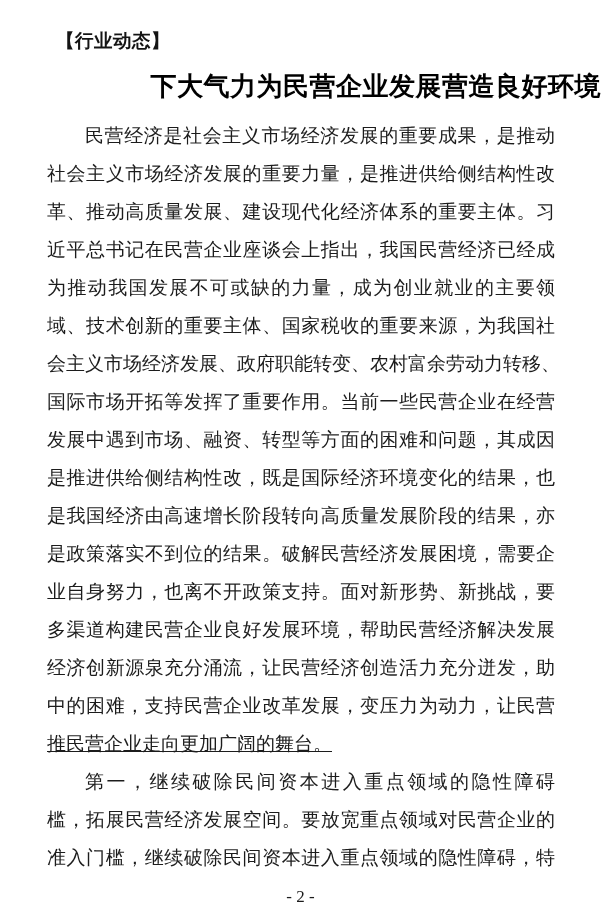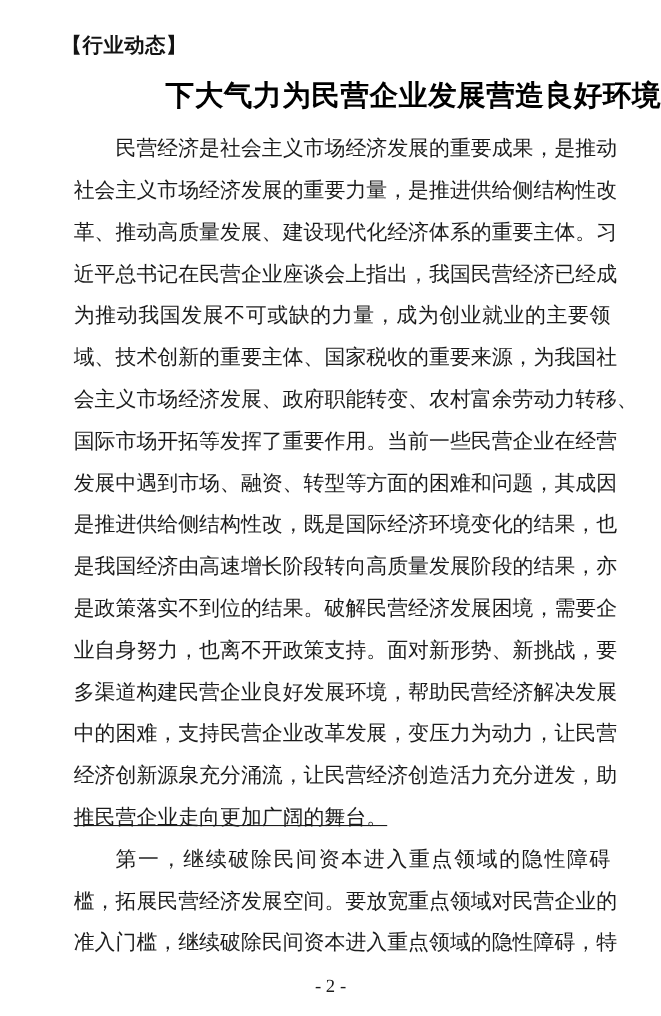--- a/index.html
+++ b/index.html
@@ -50,21 +50,20 @@
     font-size: 19px;
     line-height: 38px;
     color: #1c1c1c;
   }
   .doc-body .line {
     height: 38px;
     white-space: nowrap;
     text-align: justify;
     text-align-last: justify;
     text-justify: inter-character;
-    margin-left: 20px;
   }
   .doc-body .line.first-line {
     text-indent: 2em;
   }
   .doc-body .line.para-end {
     text-align: center;
     text-align-last: left;
     text-decoration: underline;
   }
   .page-number {
@@ -95,22 +94,22 @@
       <div class="line">为推动我国发展不可或缺的力量，成为创业就业的主要领</div>
       <div class="line">域、技术创新的重要主体、国家税收的重要来源，为我国社</div>
       <div class="line">会主义市场经济发展、政府职能转变、农村富余劳动力转移、</div>
       <div class="line">国际市场开拓等发挥了重要作用。当前一些民营企业在经营</div>
       <div class="line">发展中遇到市场、融资、转型等方面的困难和问题，其成因</div>
       <div class="line">是推进供给侧结构性改，既是国际经济环境变化的结果，也</div>
       <div class="line">是我国经济由高速增长阶段转向高质量发展阶段的结果，亦</div>
       <div class="line">是政策落实不到位的结果。破解民营经济发展困境，需要企</div>
       <div class="line">业自身努力，也离不开政策支持。面对新形势、新挑战，要</div>
       <div class="line">多渠道构建民营企业良好发展环境，帮助民营经济解决发展</div>
+      <div class="line">经济创新源泉充分涌流，让民营经济创造活力充分迸发，助</div>
       <div class="line">中的困难，支持民营企业改革发展，变压力为动力，让民营</div>
-      <div class="line">经济创新源泉充分涌流，让民营经济创造活力充分迸发，助</div>
       <div class="line para-end">推民营企业走向更加广阔的舞台。</div>
       <div class="line first-line">第一，继续破除民间资本进入重点领域的隐性障碍</div>
       <div class="line">槛，拓展民营经济发展空间。要放宽重点领域对民营企业的</div>
       <div class="line">准入门槛，继续破除民间资本进入重点领域的隐性障碍，特</div>
     </div>
 
   <div class="page-number">- 2 -</div>
 </div>
 
 </body></html>

